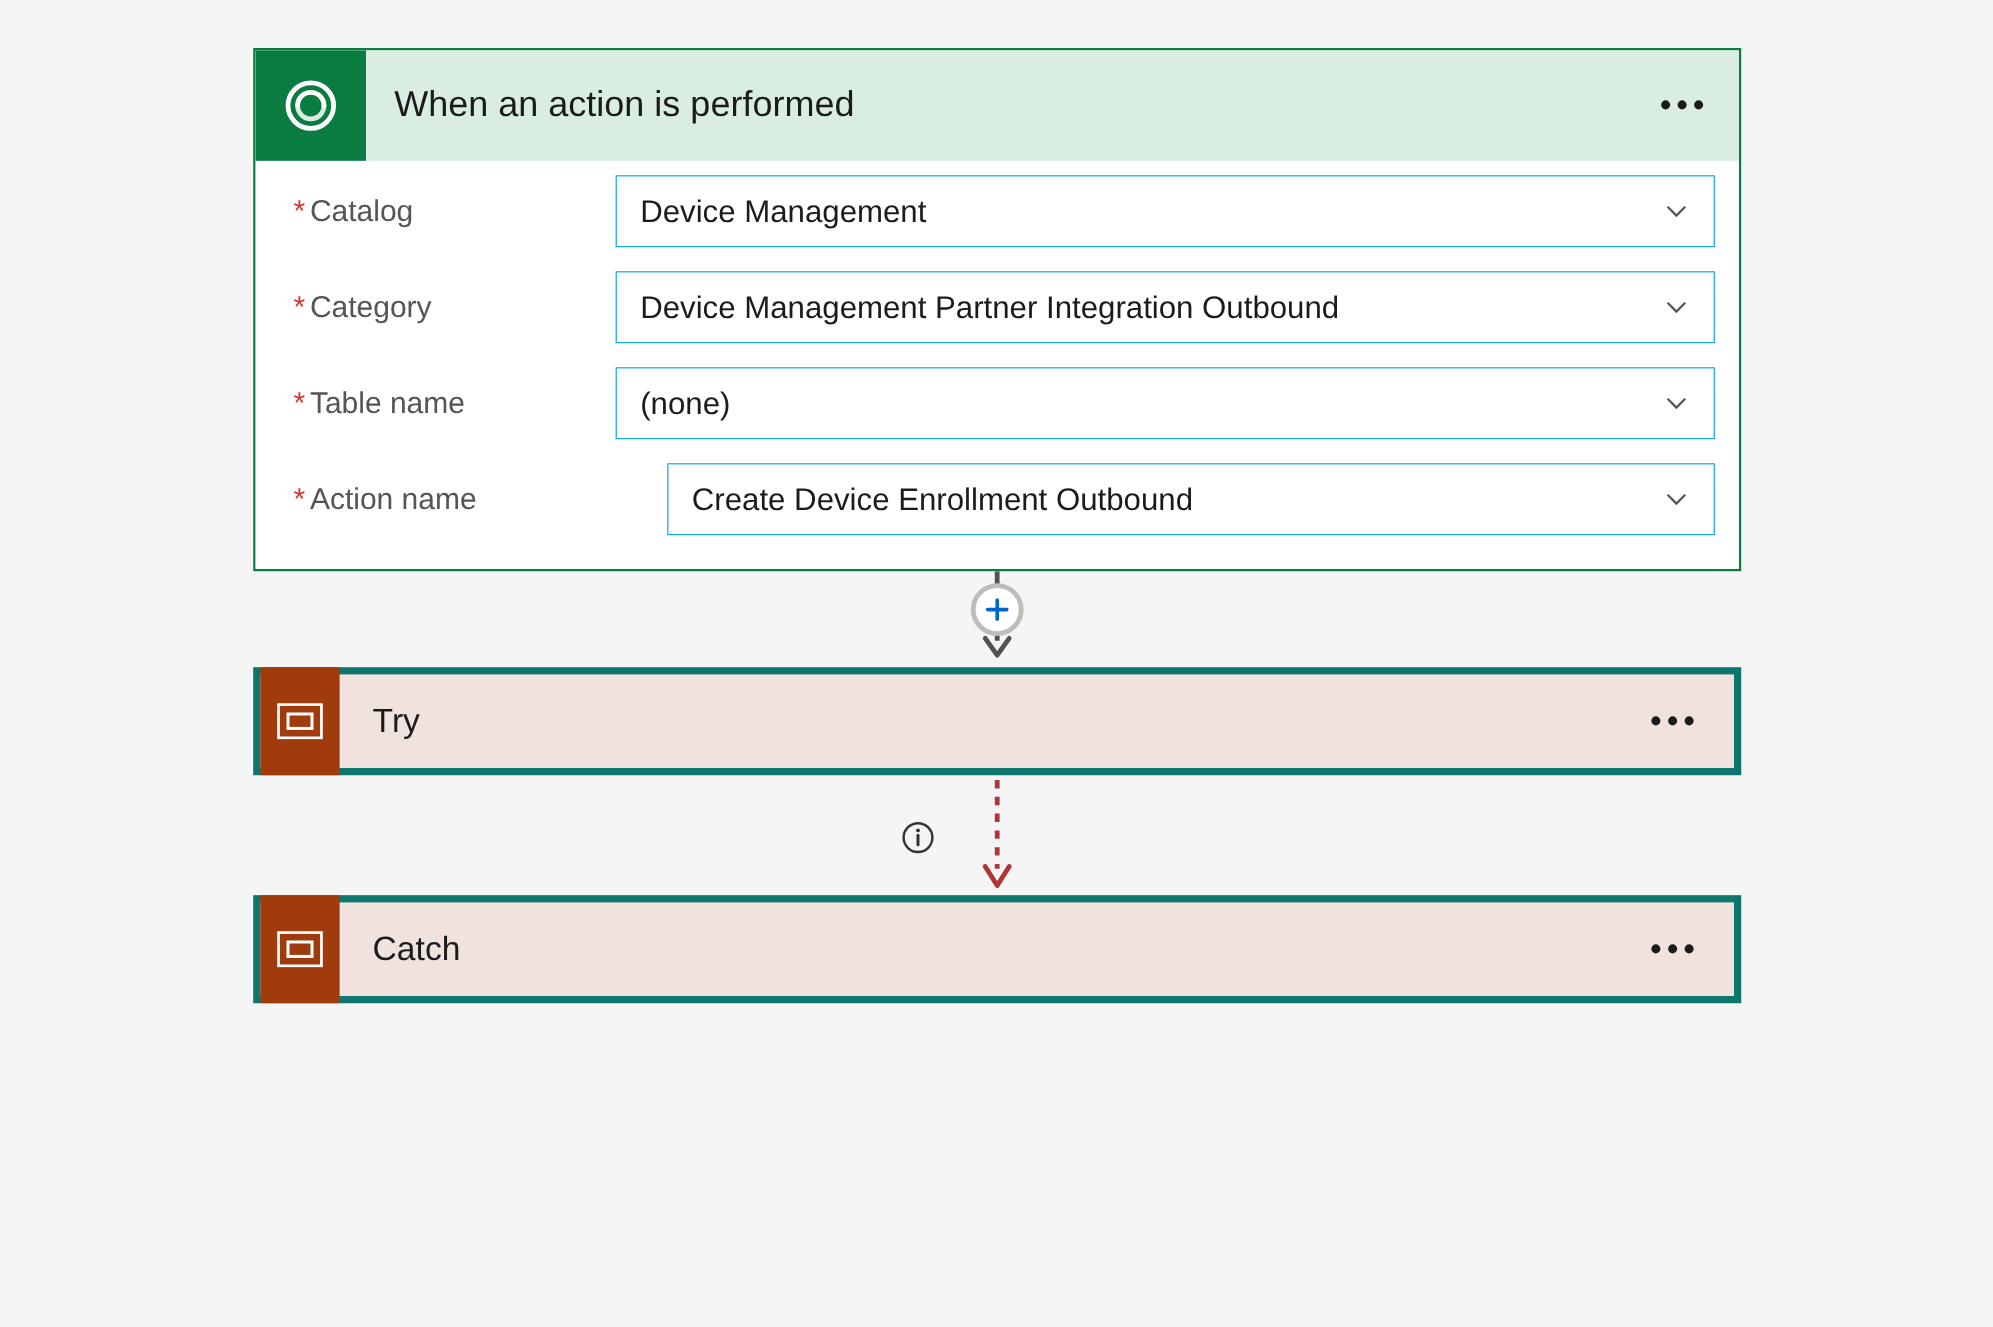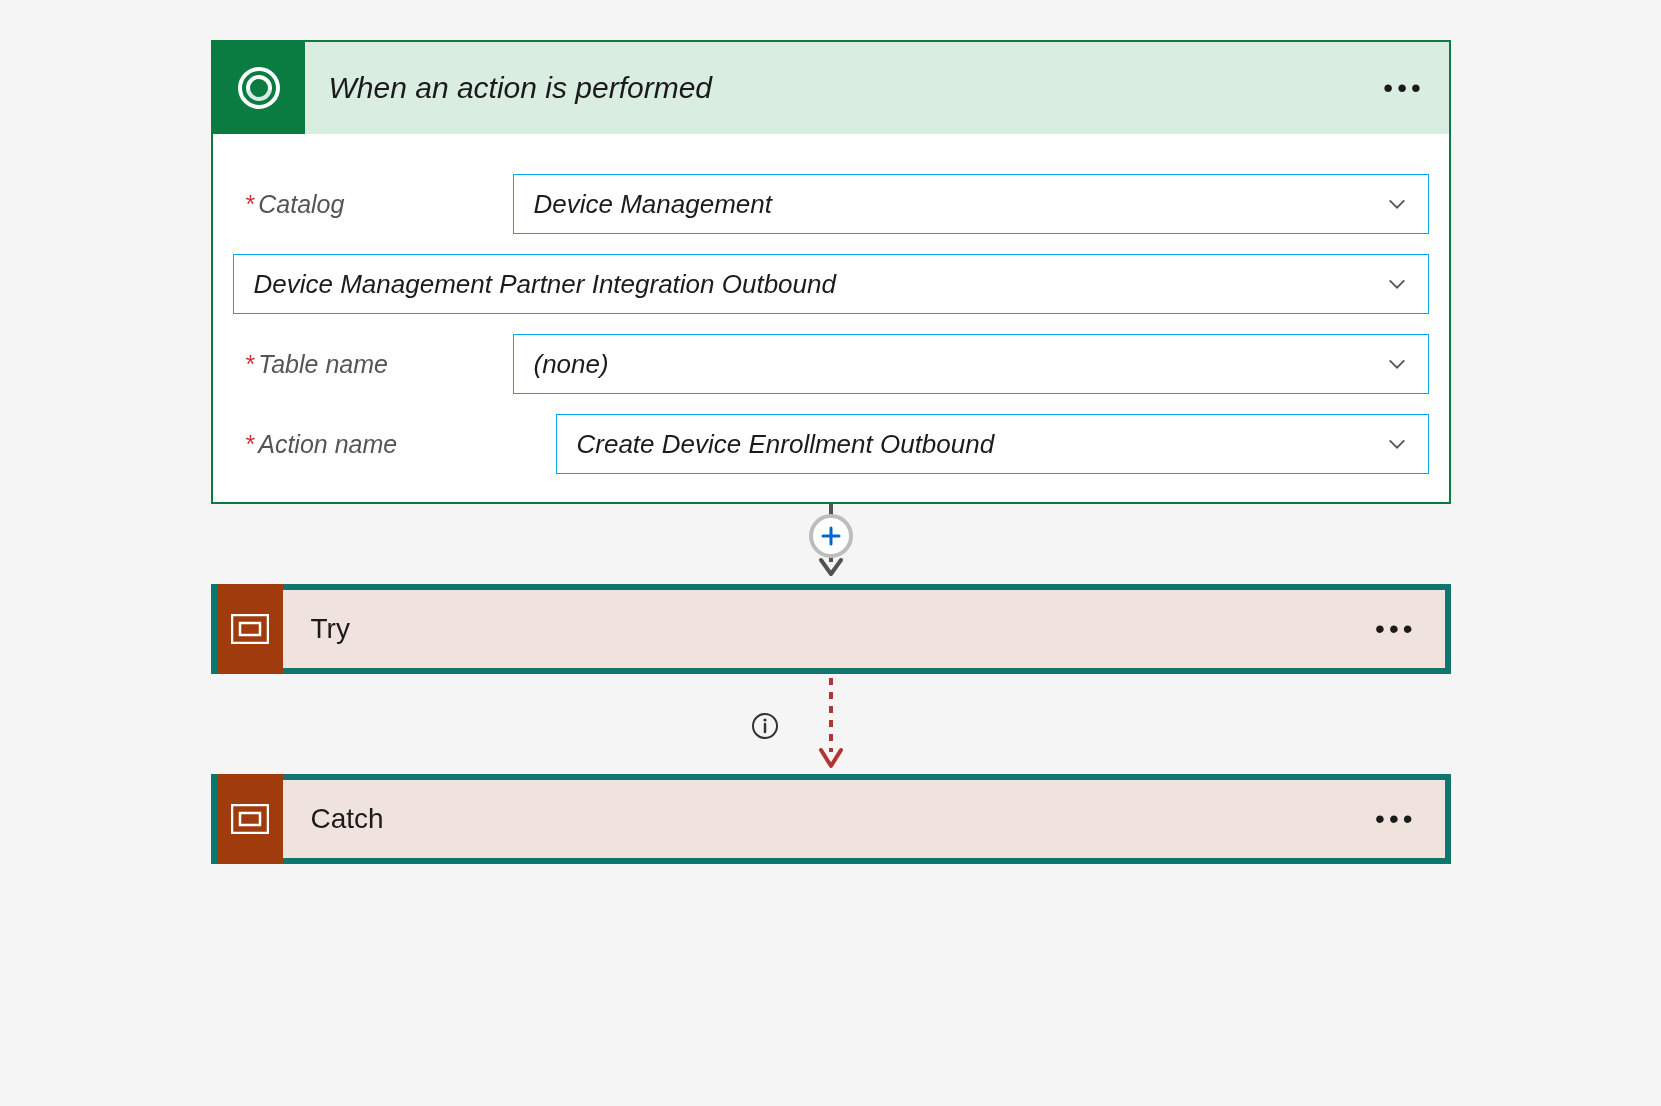--- a/index.html
+++ b/index.html
@@ -13,21 +13,20 @@
     display: flex;
     flex-direction: column;
     align-items: center;
   }
 
   
   .trigger-card {
     width: 1240px;
     border: 2px solid #0a7c42;
     background: #fff;
-    font-style: italic;
   }
   .trigger-header {
     display: flex;
     align-items: center;
     background: #d9ede1;
     height: 92px;
     position: relative;
   }
   .trigger-icon-box {
     width: 92px;
@@ -49,21 +48,21 @@
     top: 50%;
     transform: translateY(-50%);
     font-size: 28px;
     letter-spacing: 4px;
     color: #1b1b1b;
     cursor: pointer;
     line-height: 1;
   }
 
   .trigger-body {
-    padding: 40px 20px 28px 20px;
+    padding: 12px 20px 28px 20px;
     background: #fff;
   }
   .form-row {
     display: flex;
     align-items: center;
     margin-bottom: 20px;
   }
   .form-row:last-child { margin-bottom: 0; gap: 43px; }
   .form-label {
     width: 280px;
@@ -196,20 +195,23 @@
         </div>
         <div class="form-select">
           <span class="select-value">Device Management</span>
           <svg class="chevron-down" viewBox="0 0 24 24">
               <path d="M4 8 L12 16 L20 8" fill="none" stroke="#555" stroke-width="2"></path>
             </svg>
         </div>
       </div>
 
       <div class="form-row">
+        <div class="form-label">
+          <span class="req-star">*</span><span>Category</span>
+        </div>
         <div class="form-select">
           <span class="select-value">Device Management Partner Integration Outbound</span>
           <svg class="chevron-down" viewBox="0 0 24 24">
               <path d="M4 8 L12 16 L20 8" fill="none" stroke="#555" stroke-width="2"></path>
             </svg>
         </div>
       </div>
 
       <div class="form-row">
         <div class="form-label">

